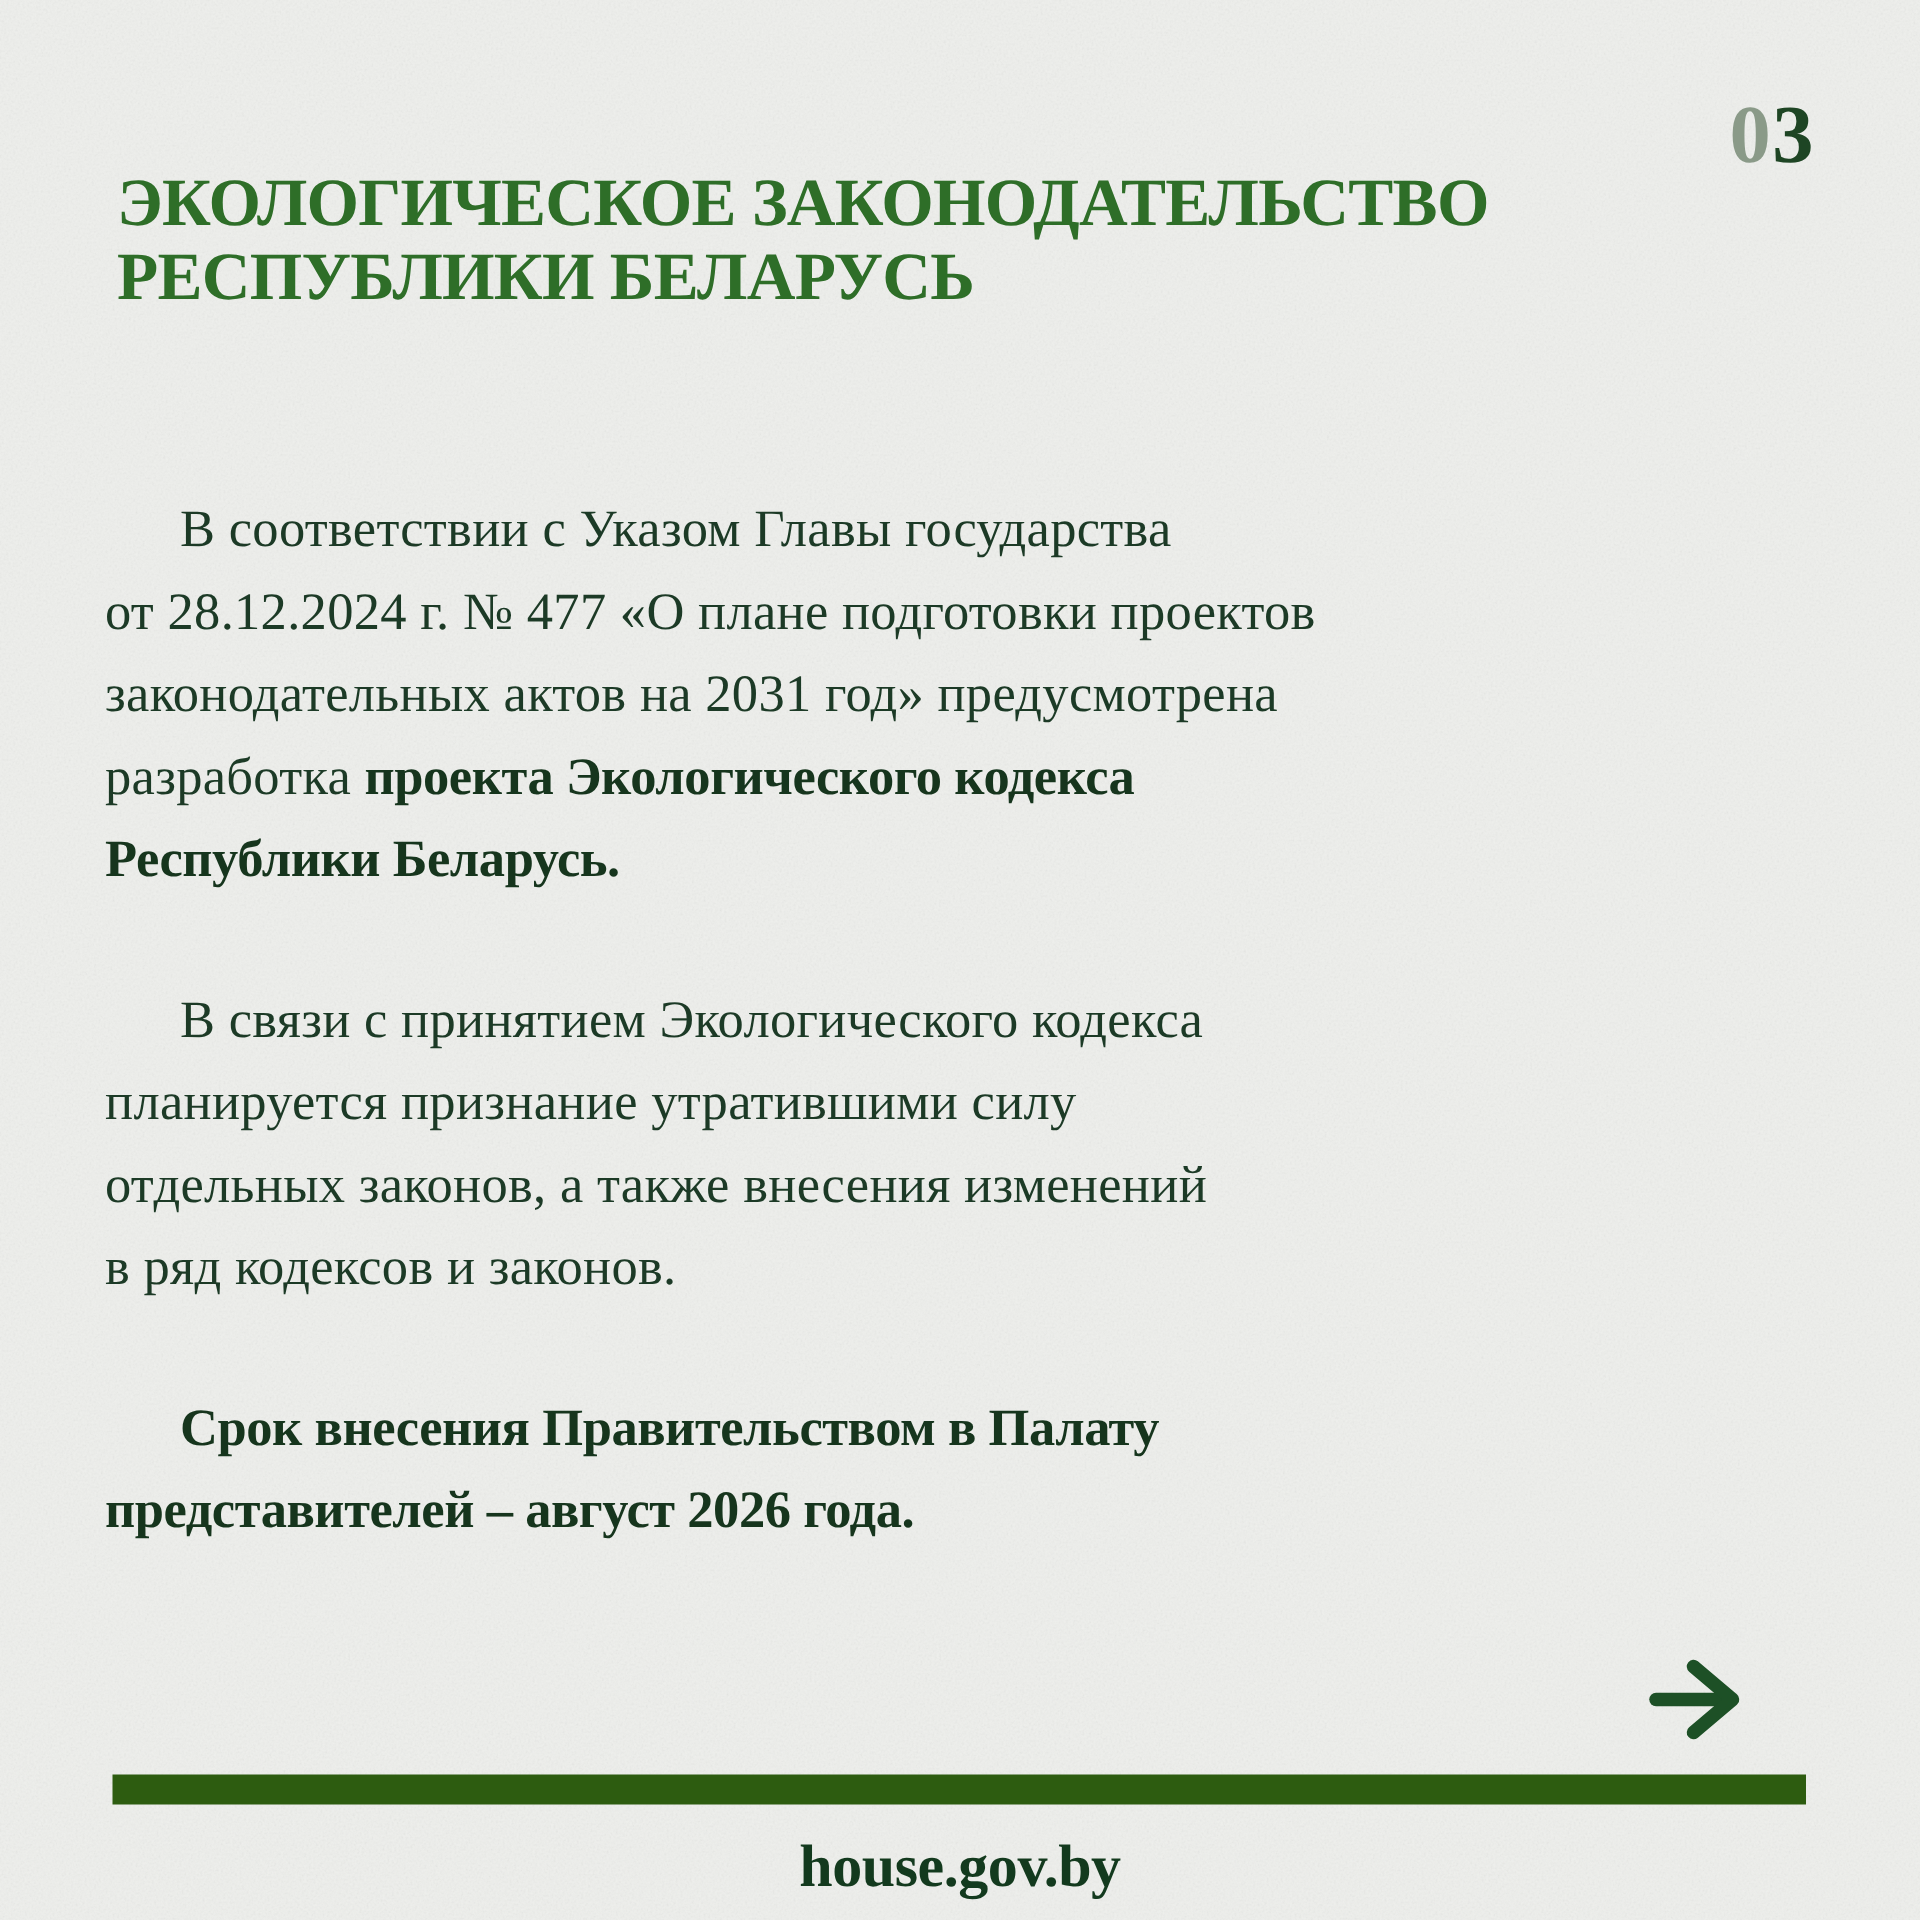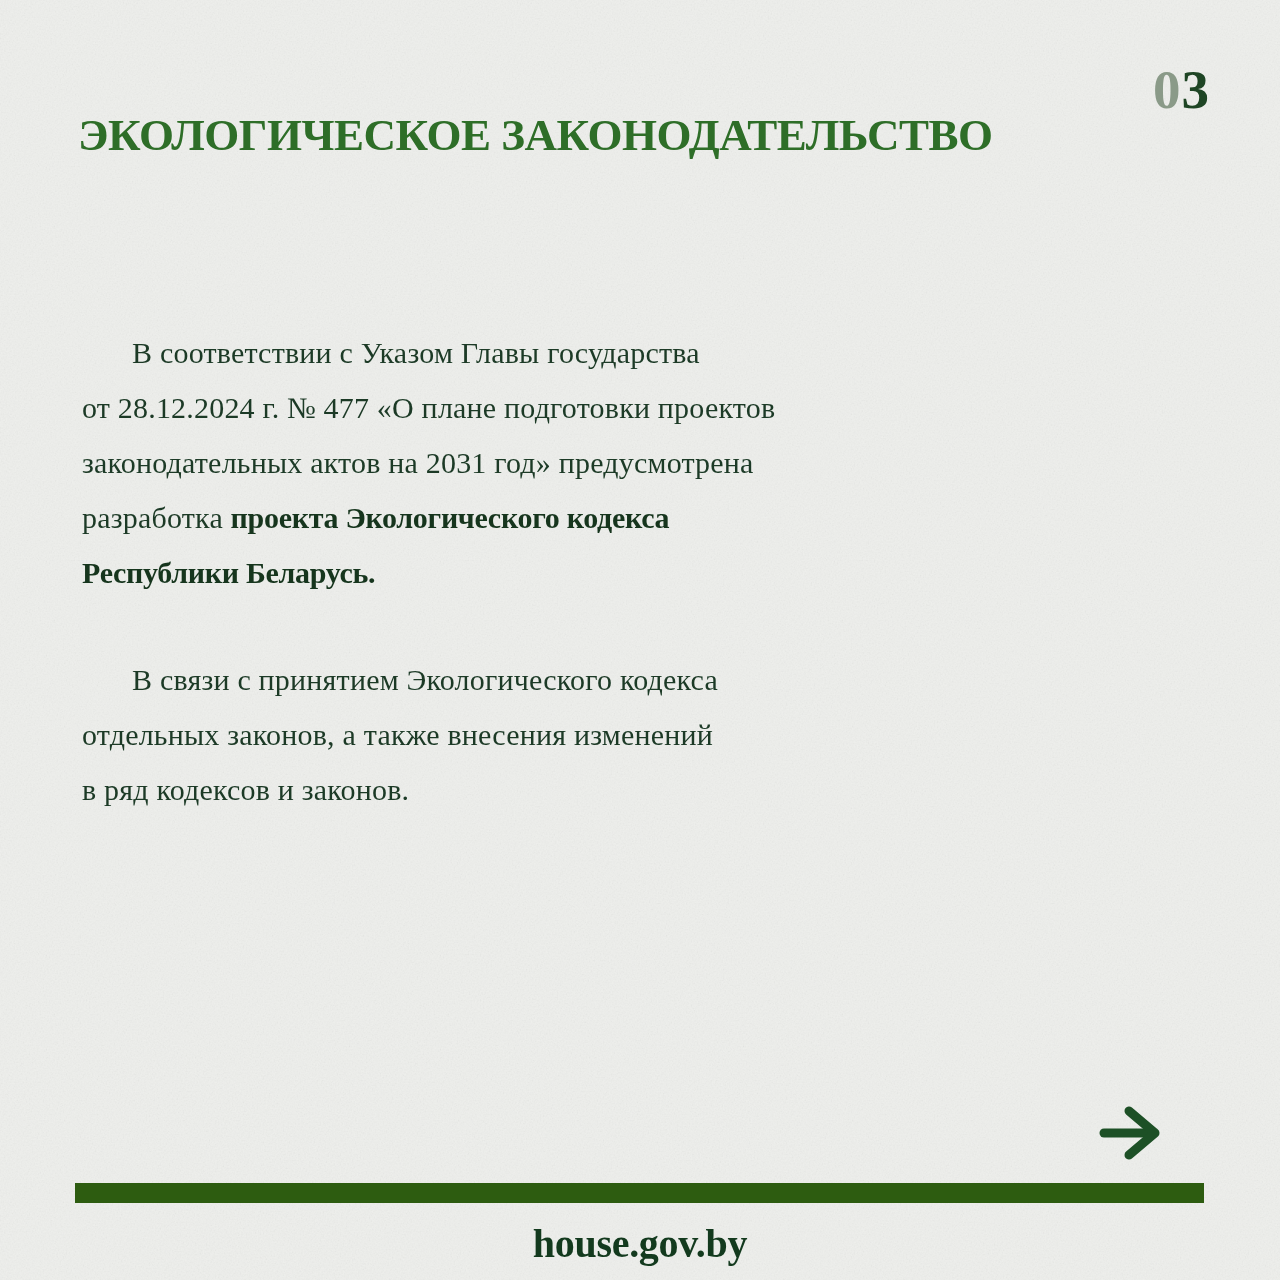--- a/index.html
+++ b/index.html
@@ -44,24 +44,24 @@
     line-height: 49px;
     font-weight: 800;
     letter-spacing: -0.5px;
     color: var(--title, #2e6e28);
     text-transform: uppercase;
     white-space: nowrap;
   }
   .title .title-line { display: block; }
   .body-text {
     position: absolute;
-    left: 82px;
+    left: 70px;
     top: 325px;
     color: var(--text, #1c3a26);
-    font-size: 30px;
+    font-size: 35px;
   }
   .para { margin: 0 0 52px 0; }
   .para .line {
     height: 55px;
     line-height: 55px;
     white-space: nowrap;
   }
   .para .line:first-child { padding-left: 50px; }
   .seg { letter-spacing: 0.2px; }
   .seg-bold {
@@ -114,34 +114,40 @@
     </filter>
     <rect width="1280" height="1280" filter="url(#grain)"></rect>
   </svg>
 
   <div class="page-number">
     <span class="pn-prefix">0</span><span class="pn-digit">3</span>
   </div>
 
   <h1 class="title">
     <span class="title-line">ЭКОЛОГИЧЕСКОЕ ЗАКОНОДАТЕЛЬСТВО</span>
+    <span class="title-line">РЕСПУБЛИКИ БЕЛАРУСЬ</span>
   </h1>
 
   <div class="body-text" id="body-text">
       <div class="para">
         <div class="line"><span class="seg">В соответствии с Указом Главы государства</span></div>
         <div class="line"><span class="seg">от 28.12.2024 г. № 477 «О плане подготовки проектов</span></div>
         <div class="line"><span class="seg">законодательных актов на 2031 год» предусмотрена</span></div>
         <div class="line"><span class="seg">разработка </span><span class="seg seg-bold">проекта Экологического кодекса</span></div>
         <div class="line"><span class="seg seg-bold">Республики Беларусь.</span></div>
       </div>
       <div class="para">
         <div class="line"><span class="seg">В связи с принятием Экологического кодекса</span></div>
+        <div class="line"><span class="seg">планируется признание утратившими силу</span></div>
         <div class="line"><span class="seg">отдельных законов, а также внесения изменений</span></div>
         <div class="line"><span class="seg">в ряд кодексов и законов.</span></div>
+      </div>
+      <div class="para">
+        <div class="line"><span class="seg seg-bold">Срок внесения Правительством в Палату</span></div>
+        <div class="line"><span class="seg seg-bold">представителей – август 2026 года.</span></div>
       </div>
     </div>
 
   <button class="next-arrow" aria-label="next">
     <svg viewBox="0 0 66 58" fill="none" xmlns="http://www.w3.org/2000/svg">
       <path d="M5 29 H47" stroke="currentColor" stroke-width="9" stroke-linecap="round"></path>
       <path d="M30 7 L56 29 L30 51" stroke="currentColor" stroke-width="9" stroke-linecap="round" stroke-linejoin="round"></path>
     </svg>
   </button>
 

